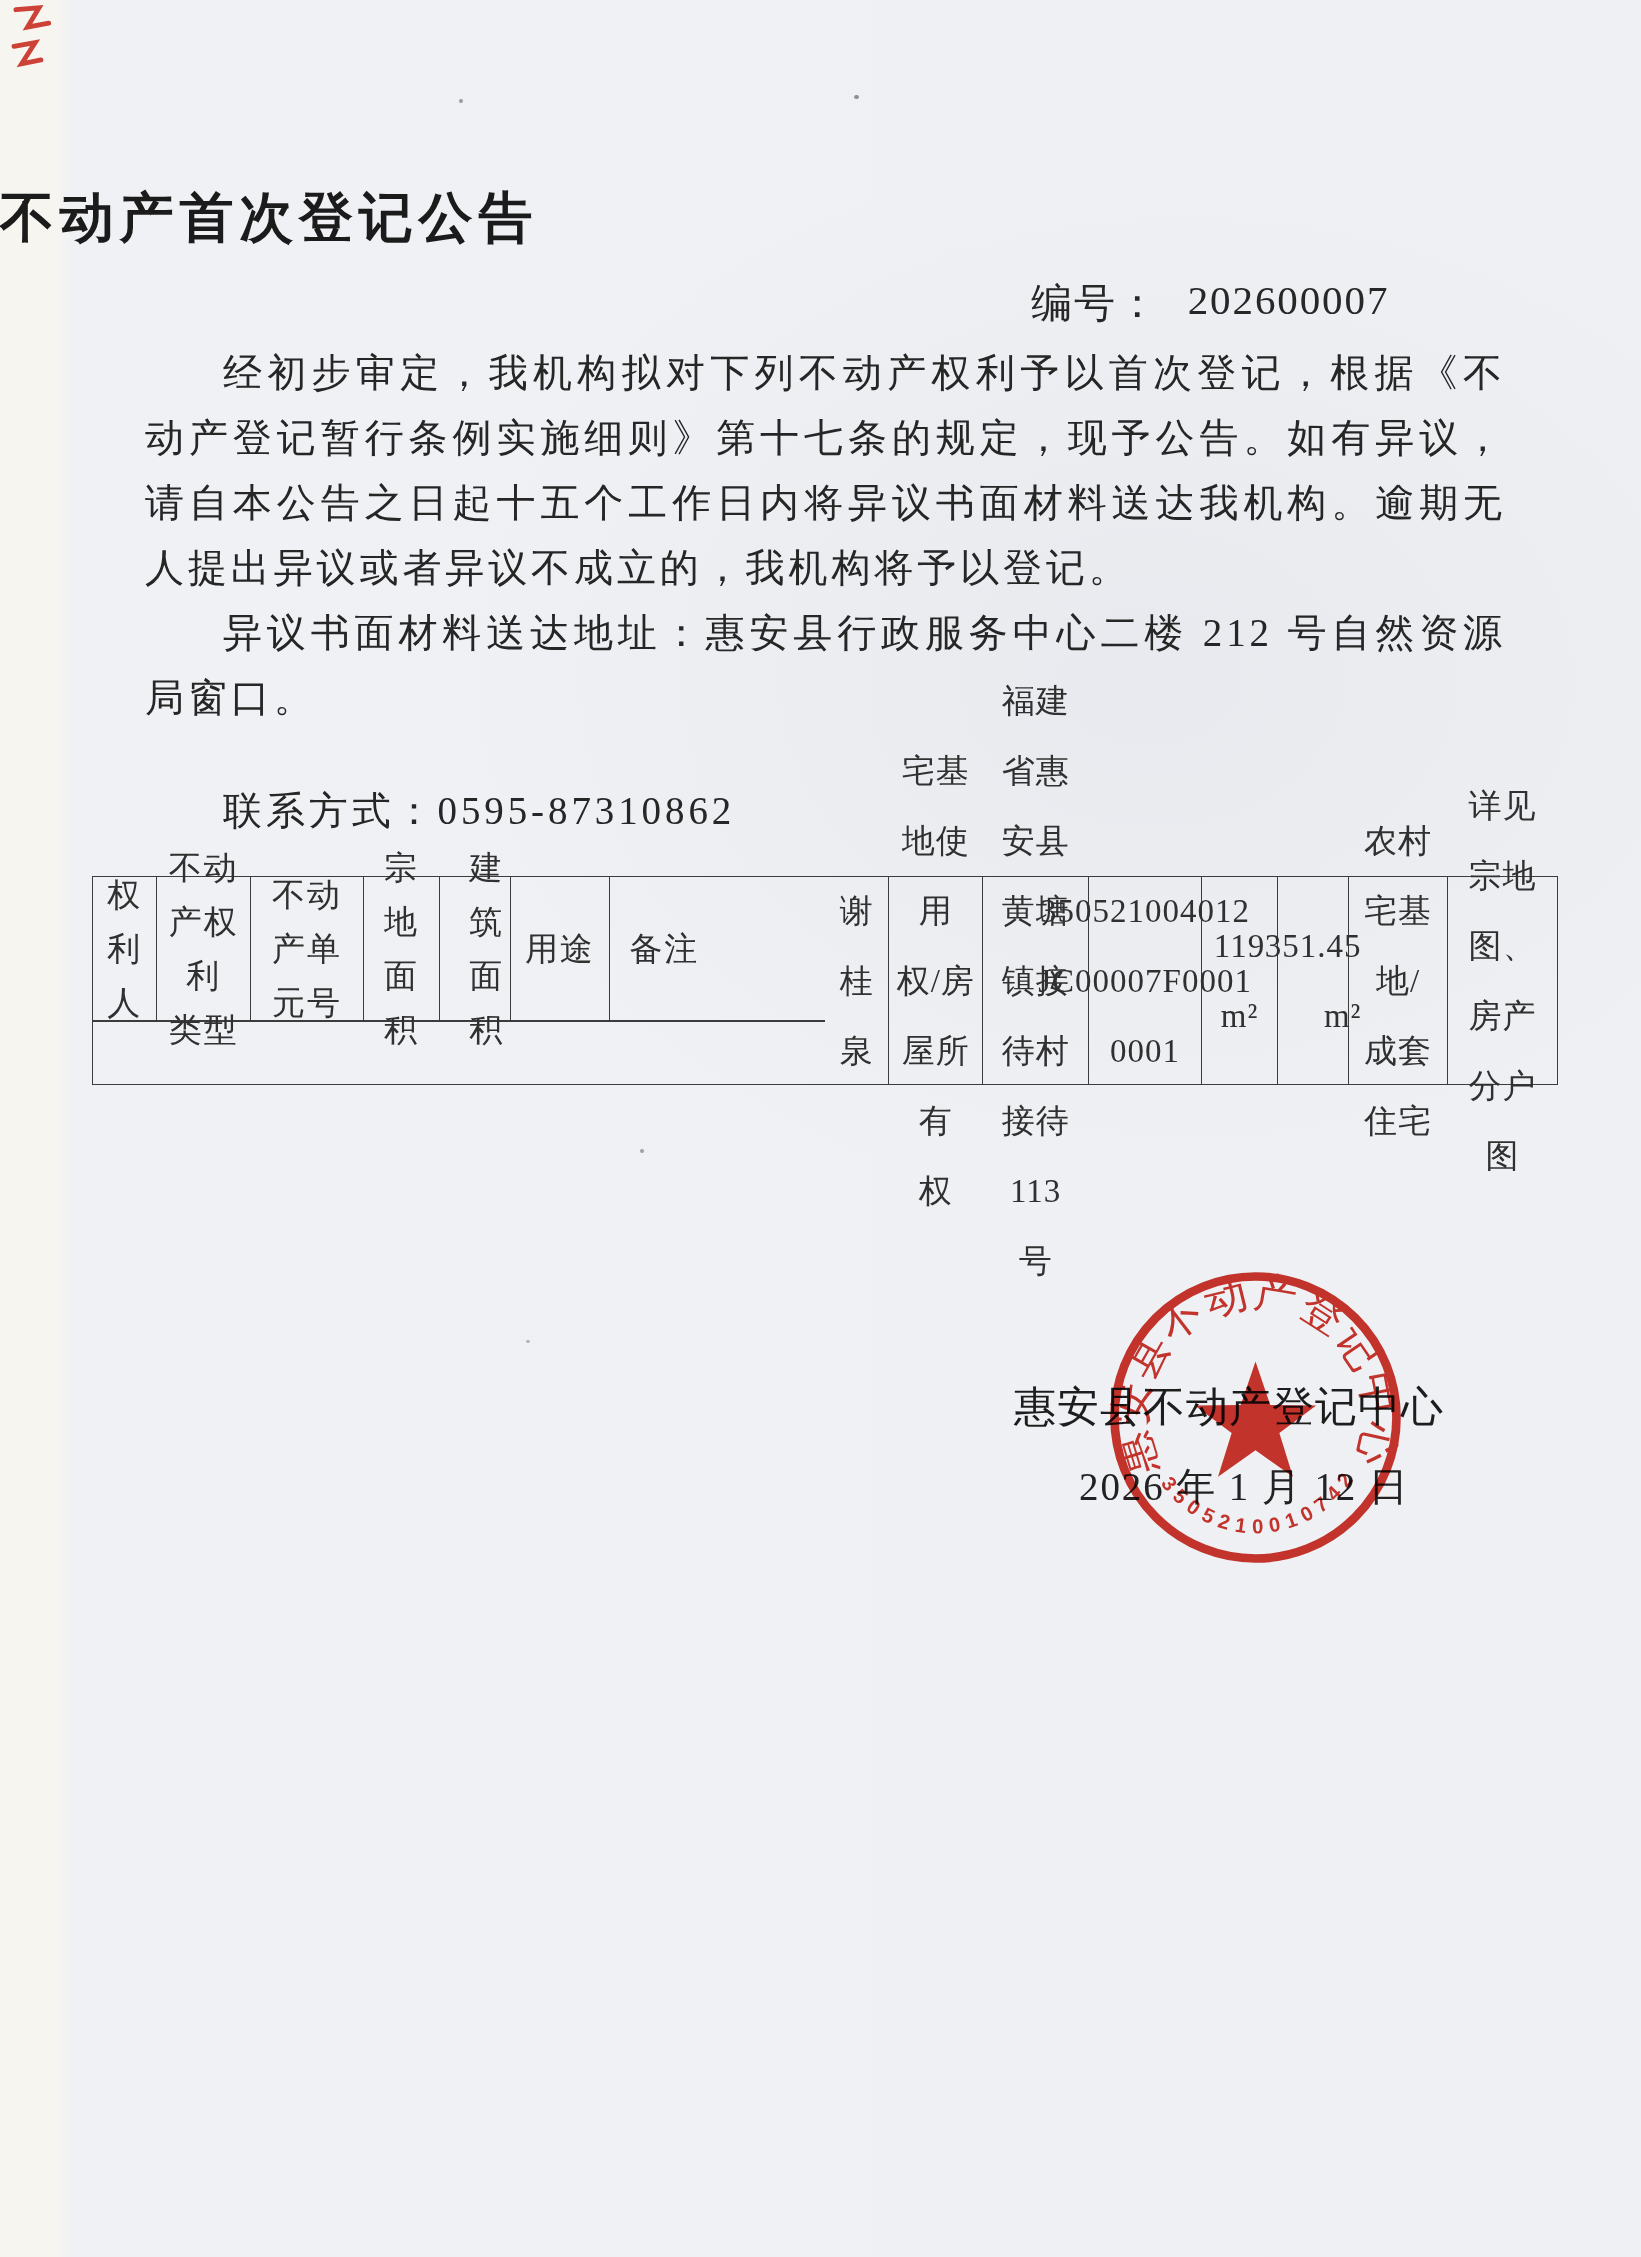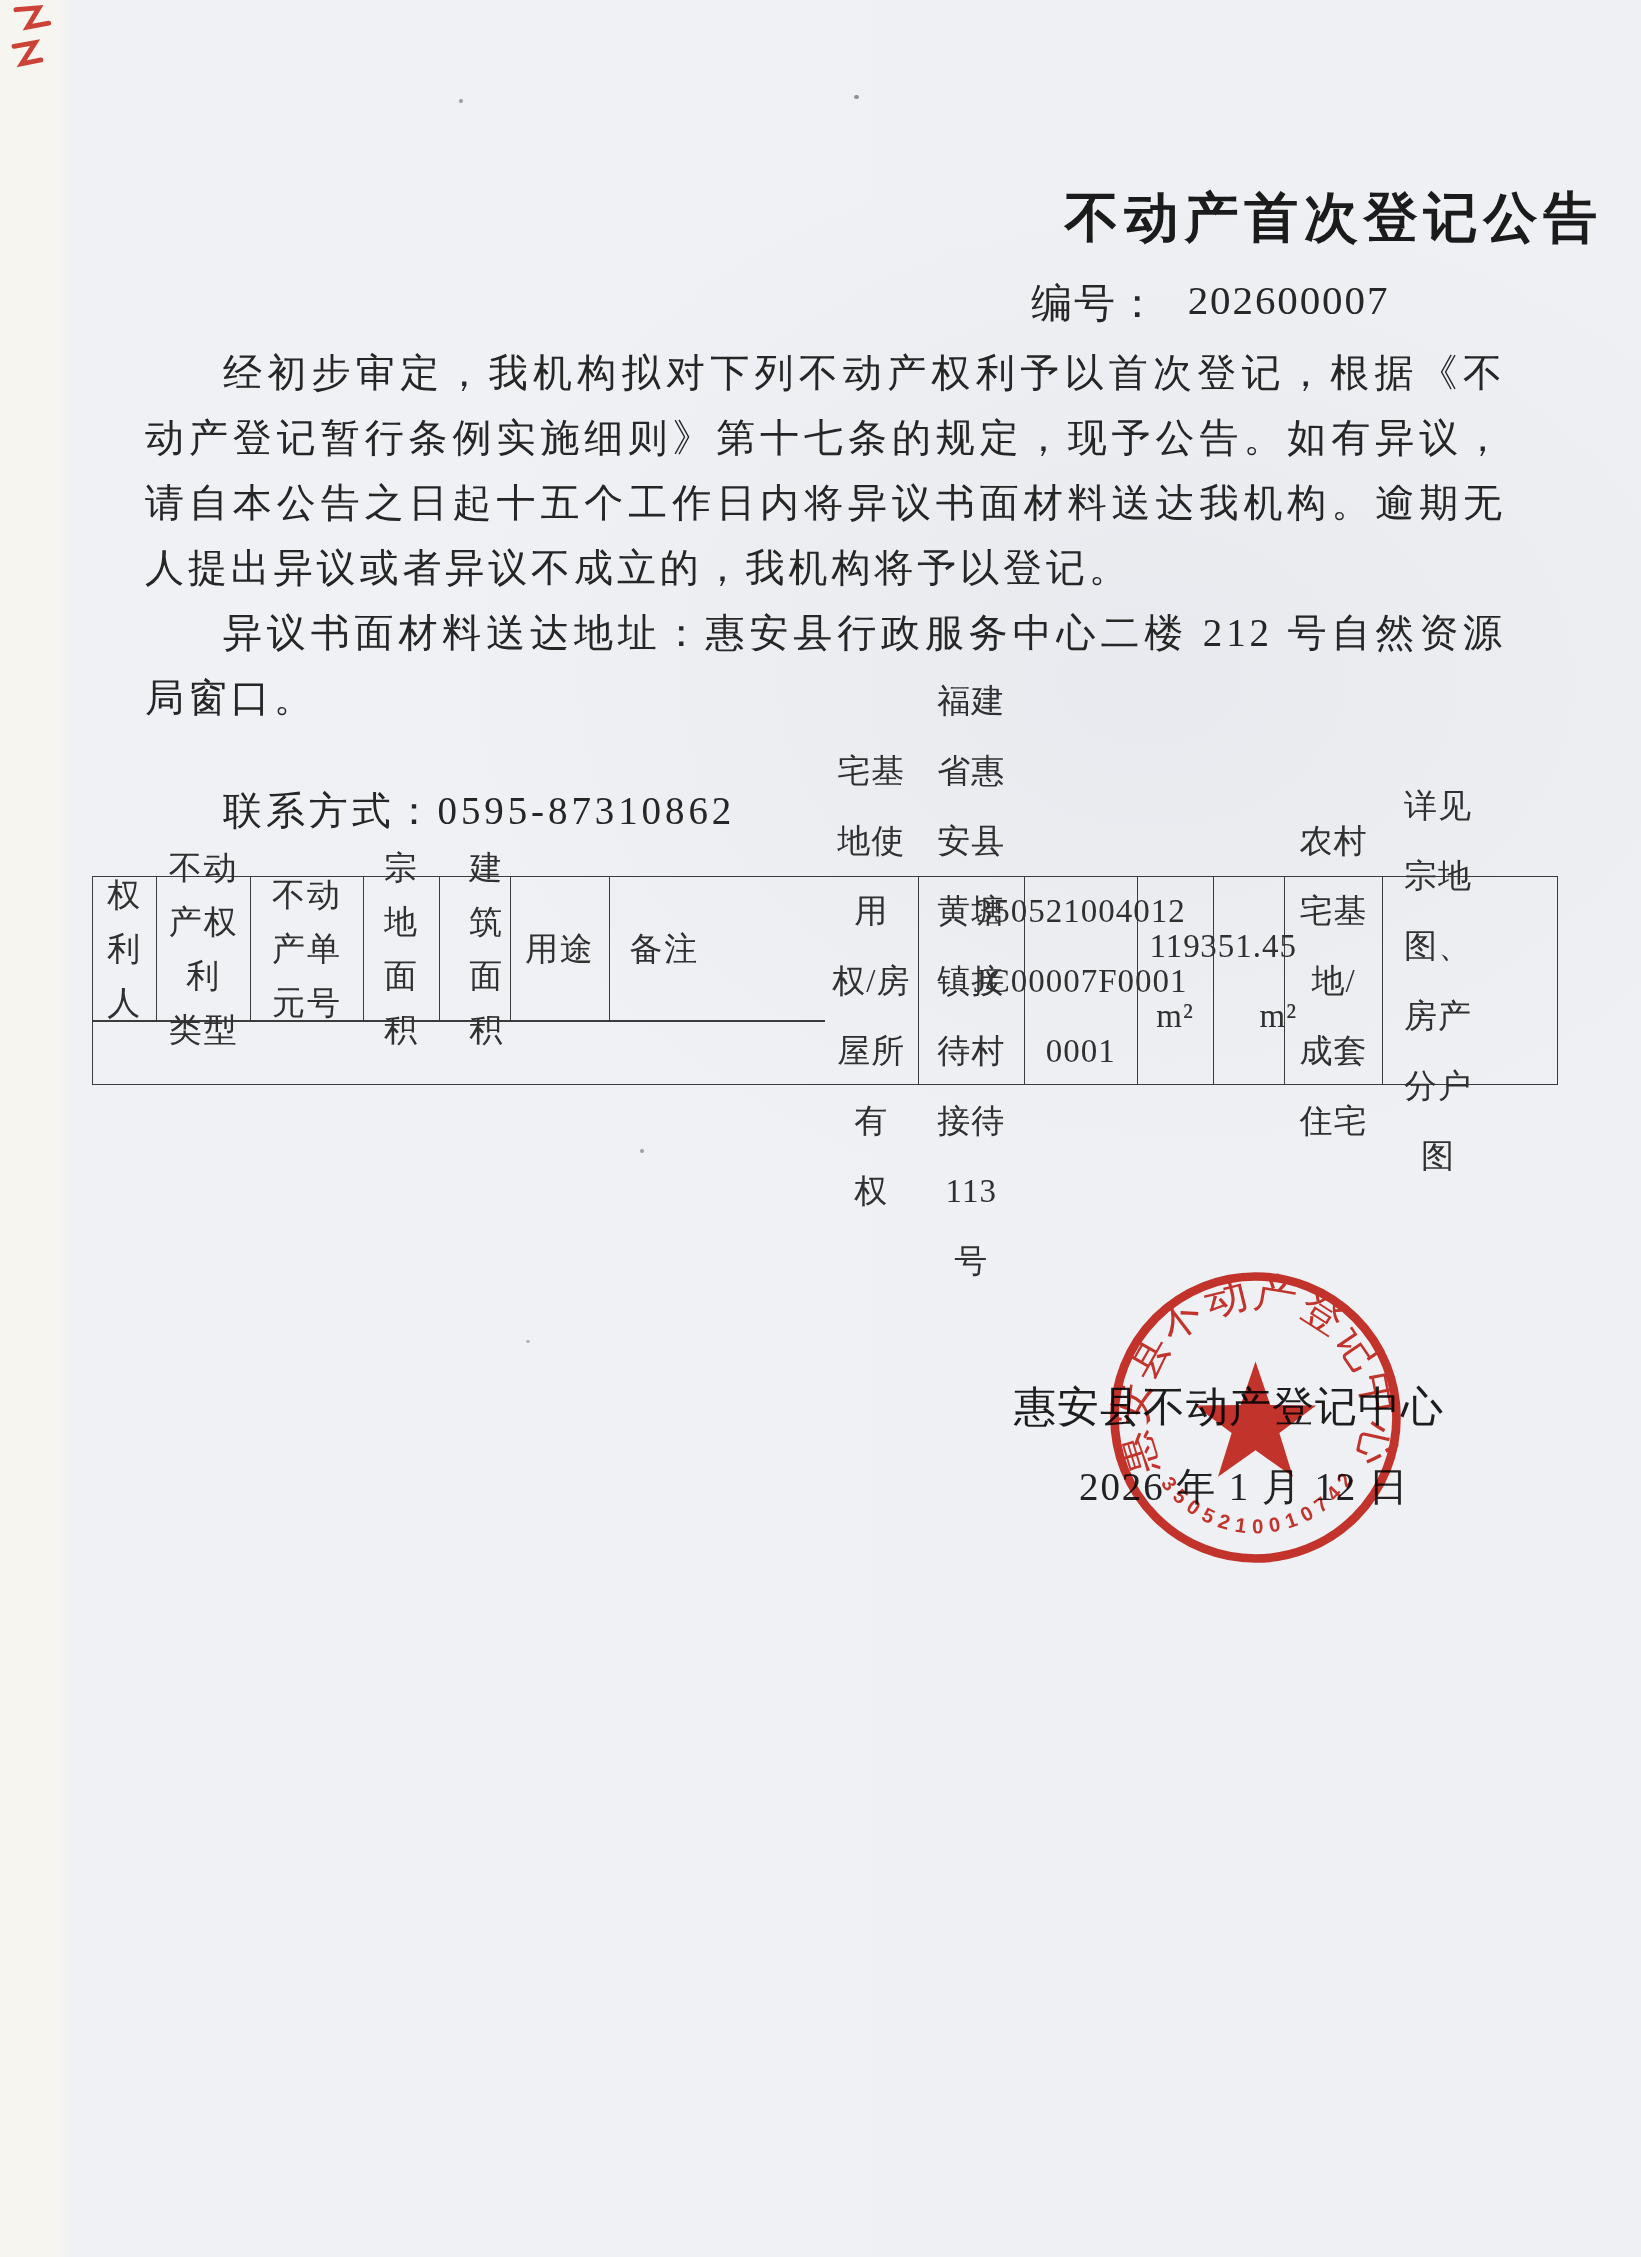--- a/index.html
+++ b/index.html
@@ -9,21 +9,21 @@
     margin:0 auto;
     background:
       radial-gradient(1159px 869px at 70% 30%, rgba(210,214,224,.25), rgba(0,0,0,0) 60%),
       linear-gradient(90deg, #f6f5f0 0px, #f6f5f0 56px, #f0f1f4 70px, #eff0f3 100%);
     font-family:"Liberation Serif","DejaVu Serif",serif;
     color:#2e2e2e;
     overflow:hidden;
   }
   .title{
     position:absolute;left:0;top:182px;width:1603px;
-    text-align:right;
+    text-align:left;
     font-family:"Liberation Sans","DejaVu Sans",sans-serif;
     font-weight:700;font-size:54px;letter-spacing:5.8px;color:#1b1b1b;
   }
   .doc-no{
     position:absolute;left:1031px;top:276px;
     font-size:41px;letter-spacing:1.9px;color:#272727;
     display:flex;gap:28px;
   }
   .body-text{
     position:absolute;left:145px;top:340px;width:1361px;
@@ -107,20 +107,21 @@
       <div class="cell c1">权利人</div>
       <div class="cell c2">不动产权利
 类型</div>
       <div class="cell c4">不动产单元号</div>
       <div class="cell c5">宗地面积</div>
       <div class="cell c6">建筑面积</div>
       <div class="cell c7">用途</div>
       <div class="cell c8">备注</div>
     </div>
     <div class="tr data">
+      <div class="cell c1">谢桂泉</div>
       <div class="cell c2">宅基地使用
 权/房屋所有
 权</div>
       <div class="cell c3">福建省惠安县
 黄塘镇接待村
 接待 113 号</div>
       <div class="cell c4">350521004012
 JC00007F0001
 0001</div>
       <div class="cell c5">119 m²</div>

